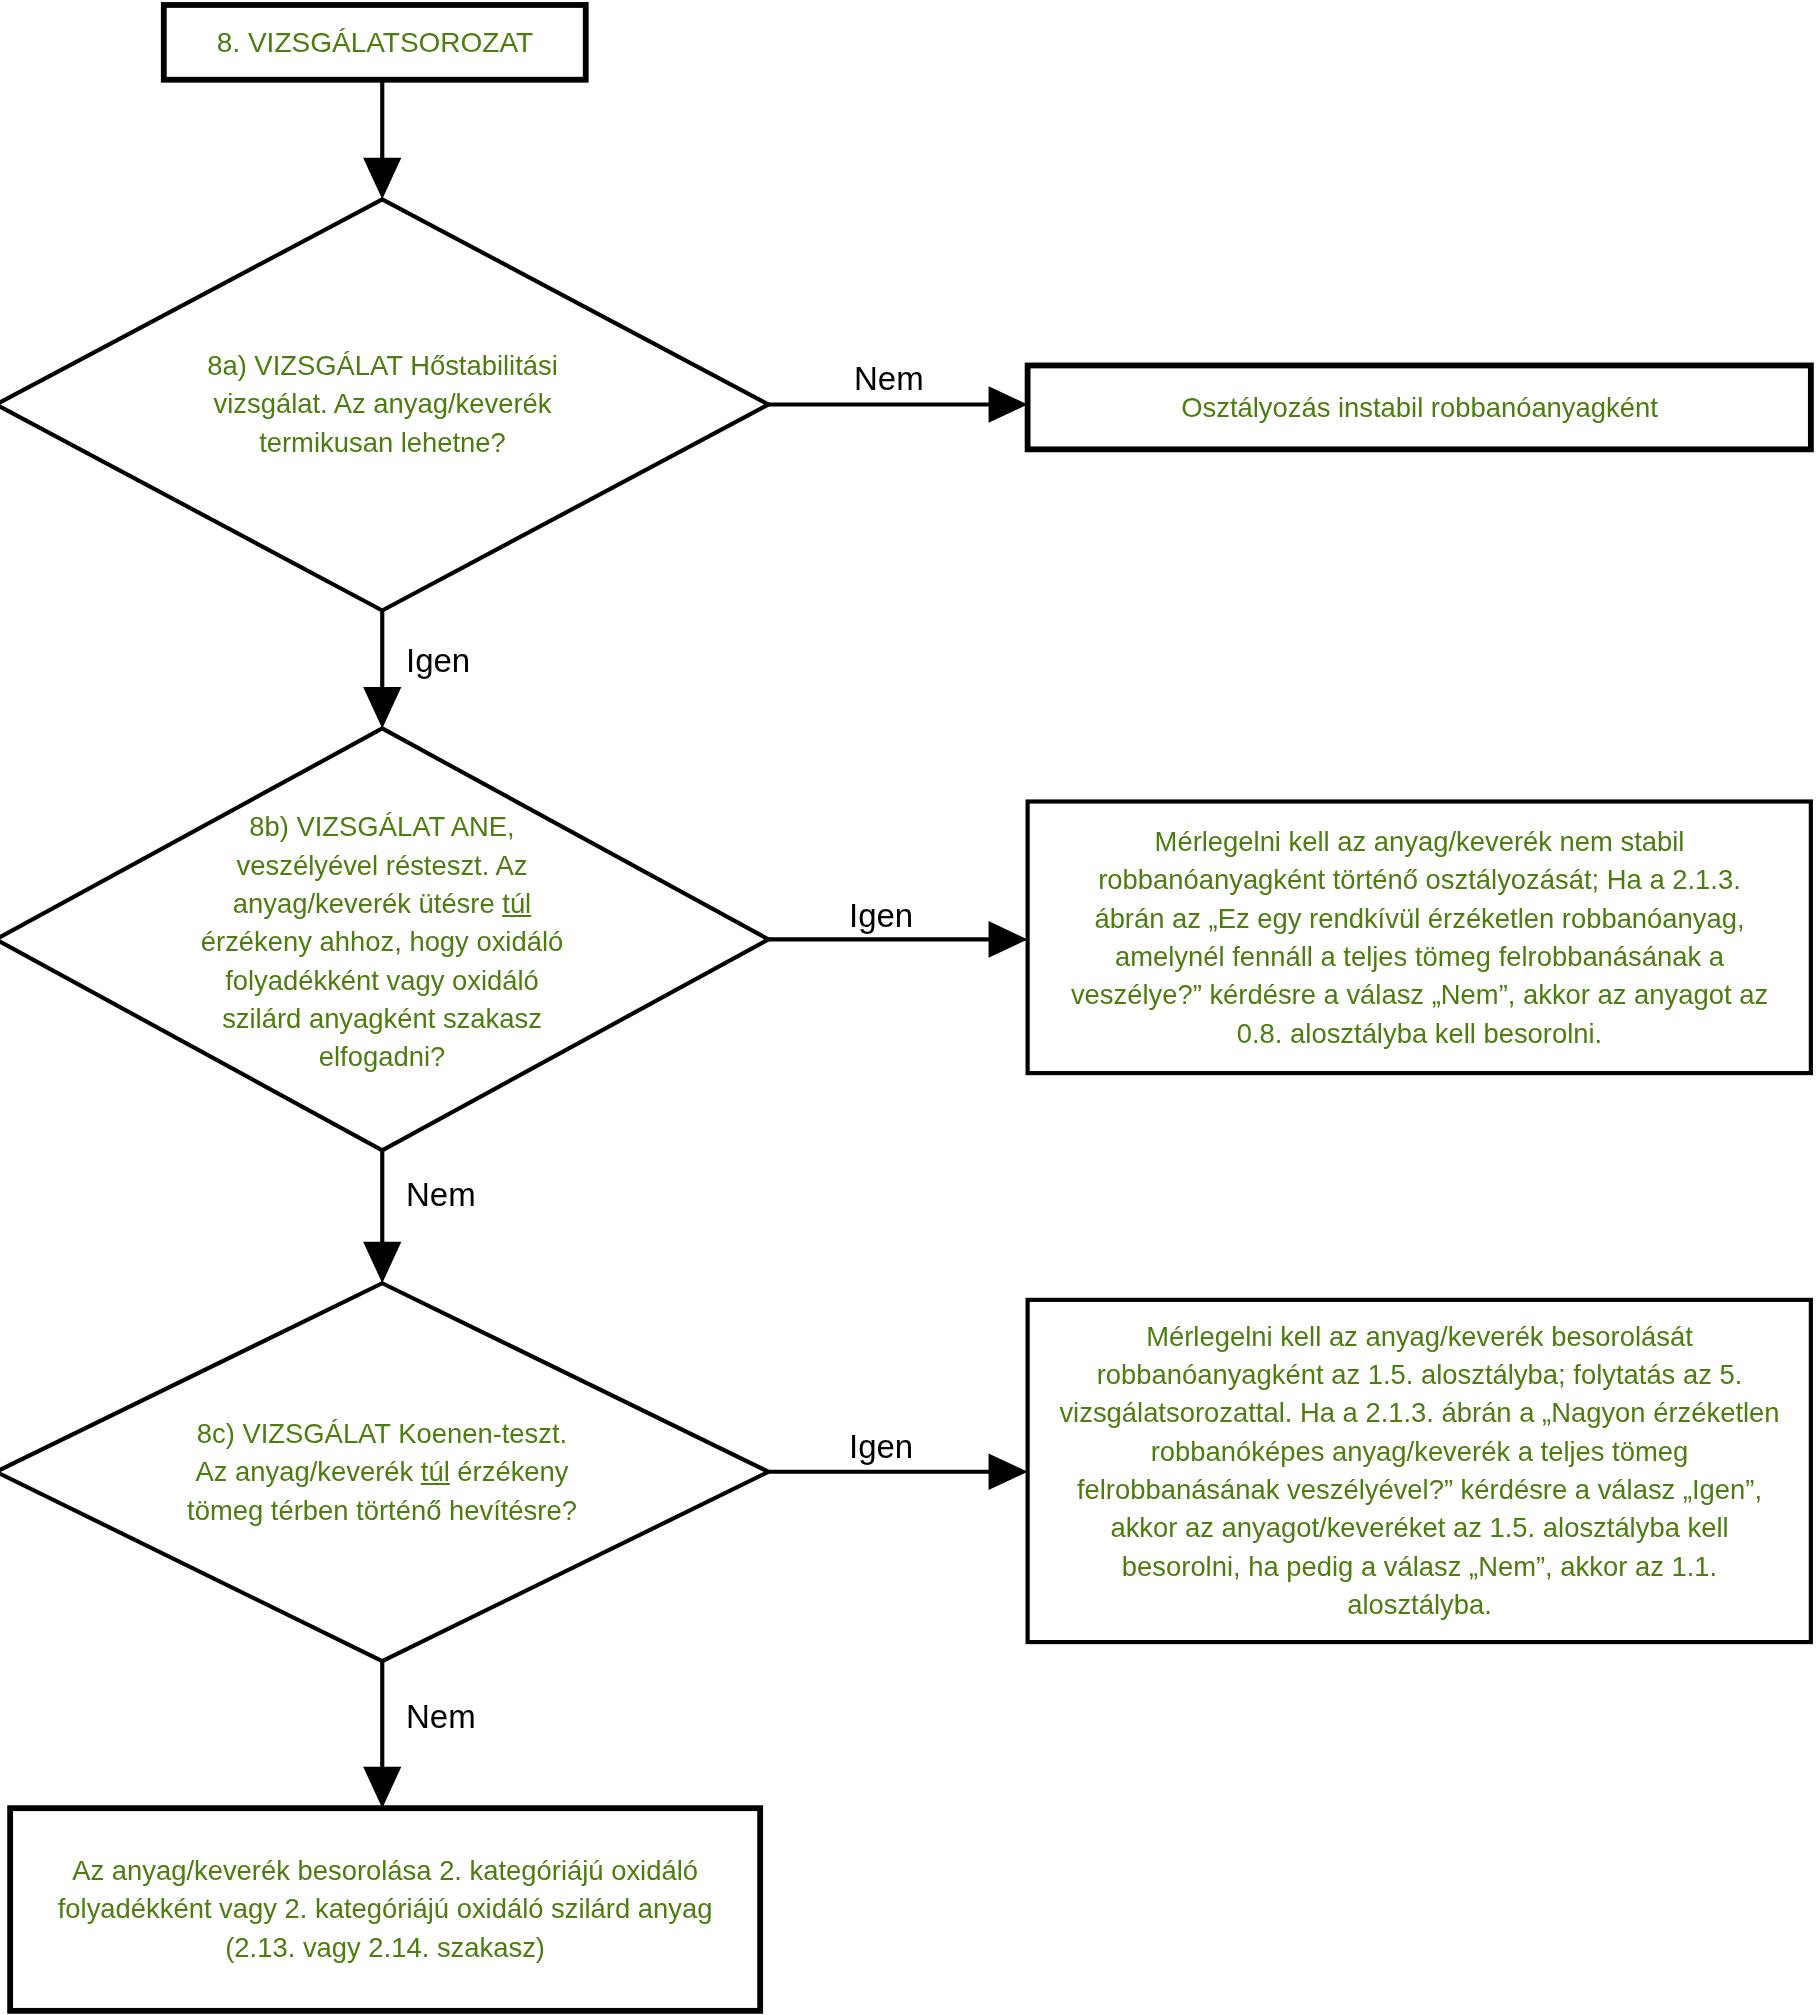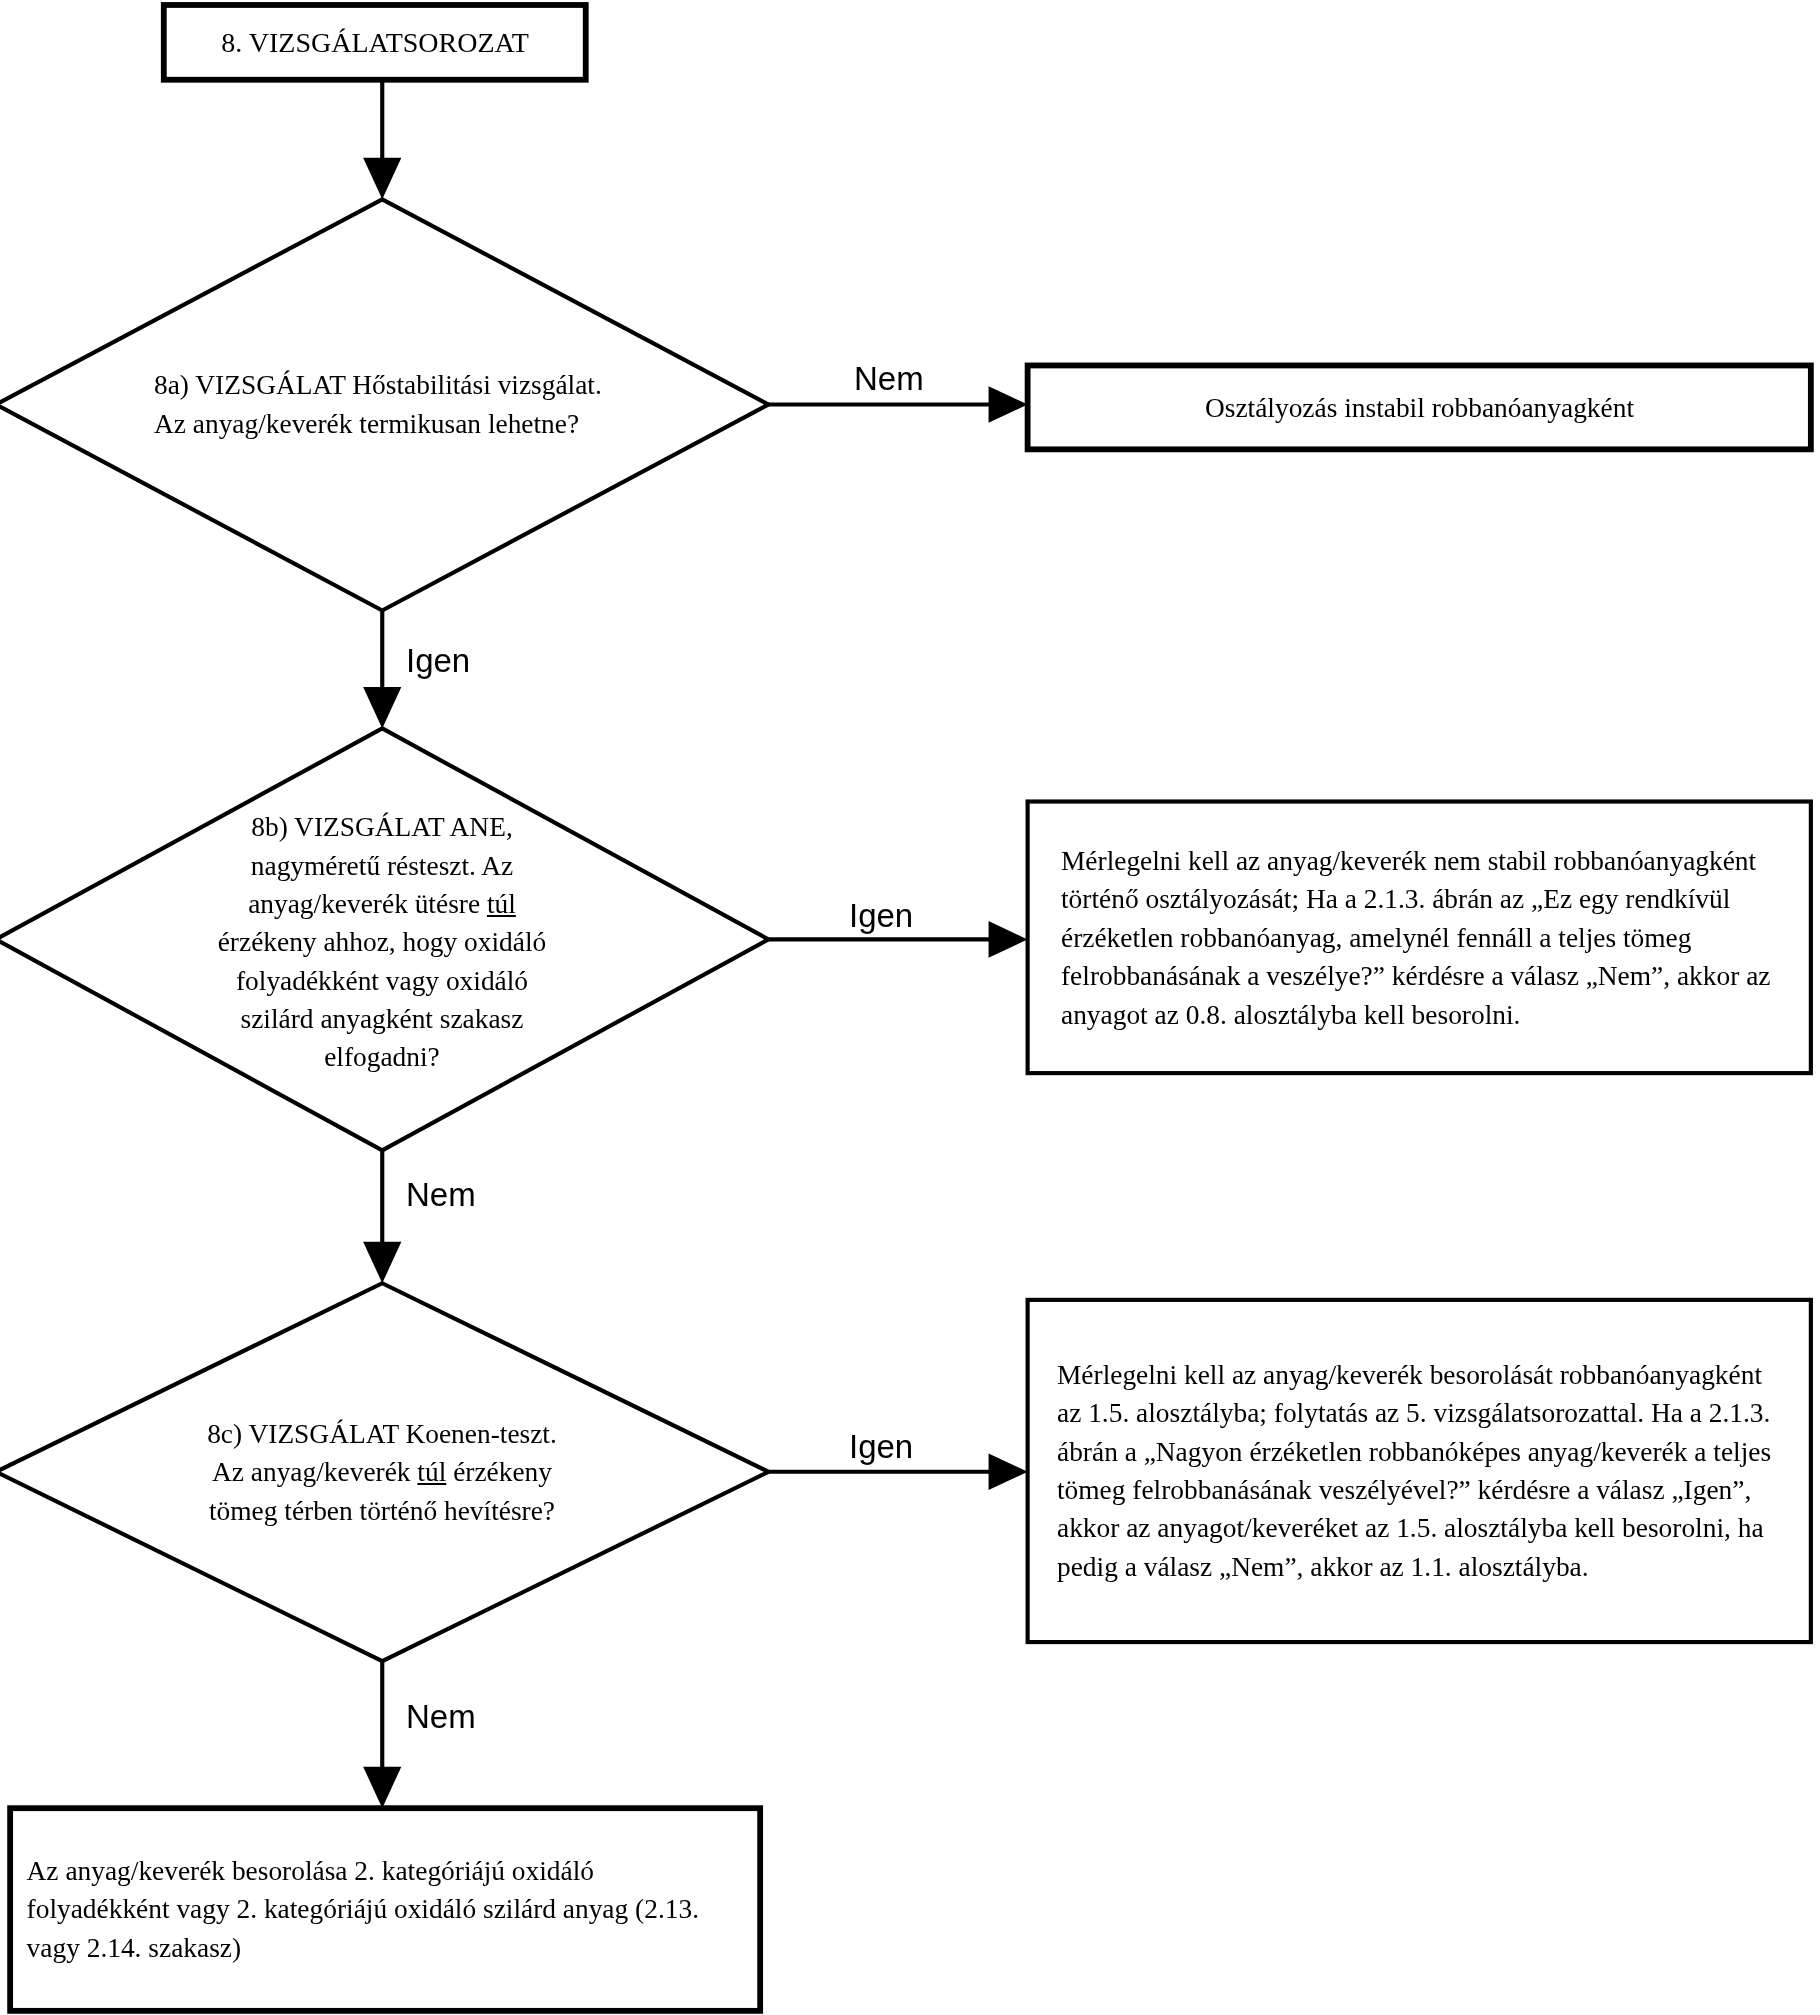--- a/index.html
+++ b/index.html
@@ -45,24 +45,25 @@
     fill: #000000;
     stroke: none;
   }
   .node-text {
     position: absolute;
     box-sizing: border-box;
     display: flex;
     flex-direction: column;
     align-items: center;
     justify-content: center;
-    font-family: Liberation Serif, serif;
+    text-align: center;
+    font-family: Liberation Sans, sans-serif;
     font-size: 27.4px;
     line-height: 1.40;
-    color: #000000;
+    color: #4d7c0f;
     pointer-events: none;
     white-space: pre-wrap;
   }
   .node-text.title-text {
     font-size: 28px;
   }
   .edge-label {
     position: absolute;
     font-family: "Liberation Sans", sans-serif;
     font-size: 33px;
@@ -131,21 +132,21 @@
       <polygon class="edge-head" points="460,2177 437,2127 483,2127"></polygon>
     </g>
   </svg>
 
   <div class="node-text title-text" style="left:164px; top:5px; width:422px; height:75px;">8. VIZSGÁLATSOROZAT</div>
 
   <div class="node-text" style="left:154px; top:332px; width:457px; height:145px;">8a) VIZSGÁLAT Hőstabilitási vizsgálat. Az anyag/keverék termikusan lehetne?</div>
 
   <div class="node-text" style="left:133px; top:818px; width:498px; height:249px;">
     <span>8b) VIZSGÁLAT ANE,</span>
-    <span>nagyméretű résteszt. Az</span>
+    <span>veszélyével résteszt. Az</span>
     <span><span>anyag/keverék ütésre </span><span class="u">túl</span></span>
     <span>érzékeny ahhoz, hogy oxidáló</span>
     <span>folyadékként vagy oxidáló</span>
     <span>szilárd anyagként szakasz</span>
     <span>elfogadni?</span>
   </div>
 
   <div class="node-text" style="left:133px; top:1404px; width:498px; height:137px;">
     <span>8c) VIZSGÁLAT Koenen-teszt.</span>
     <span><span>Az anyag/keverék </span><span class="u">túl</span><span> érzékeny</span></span>

